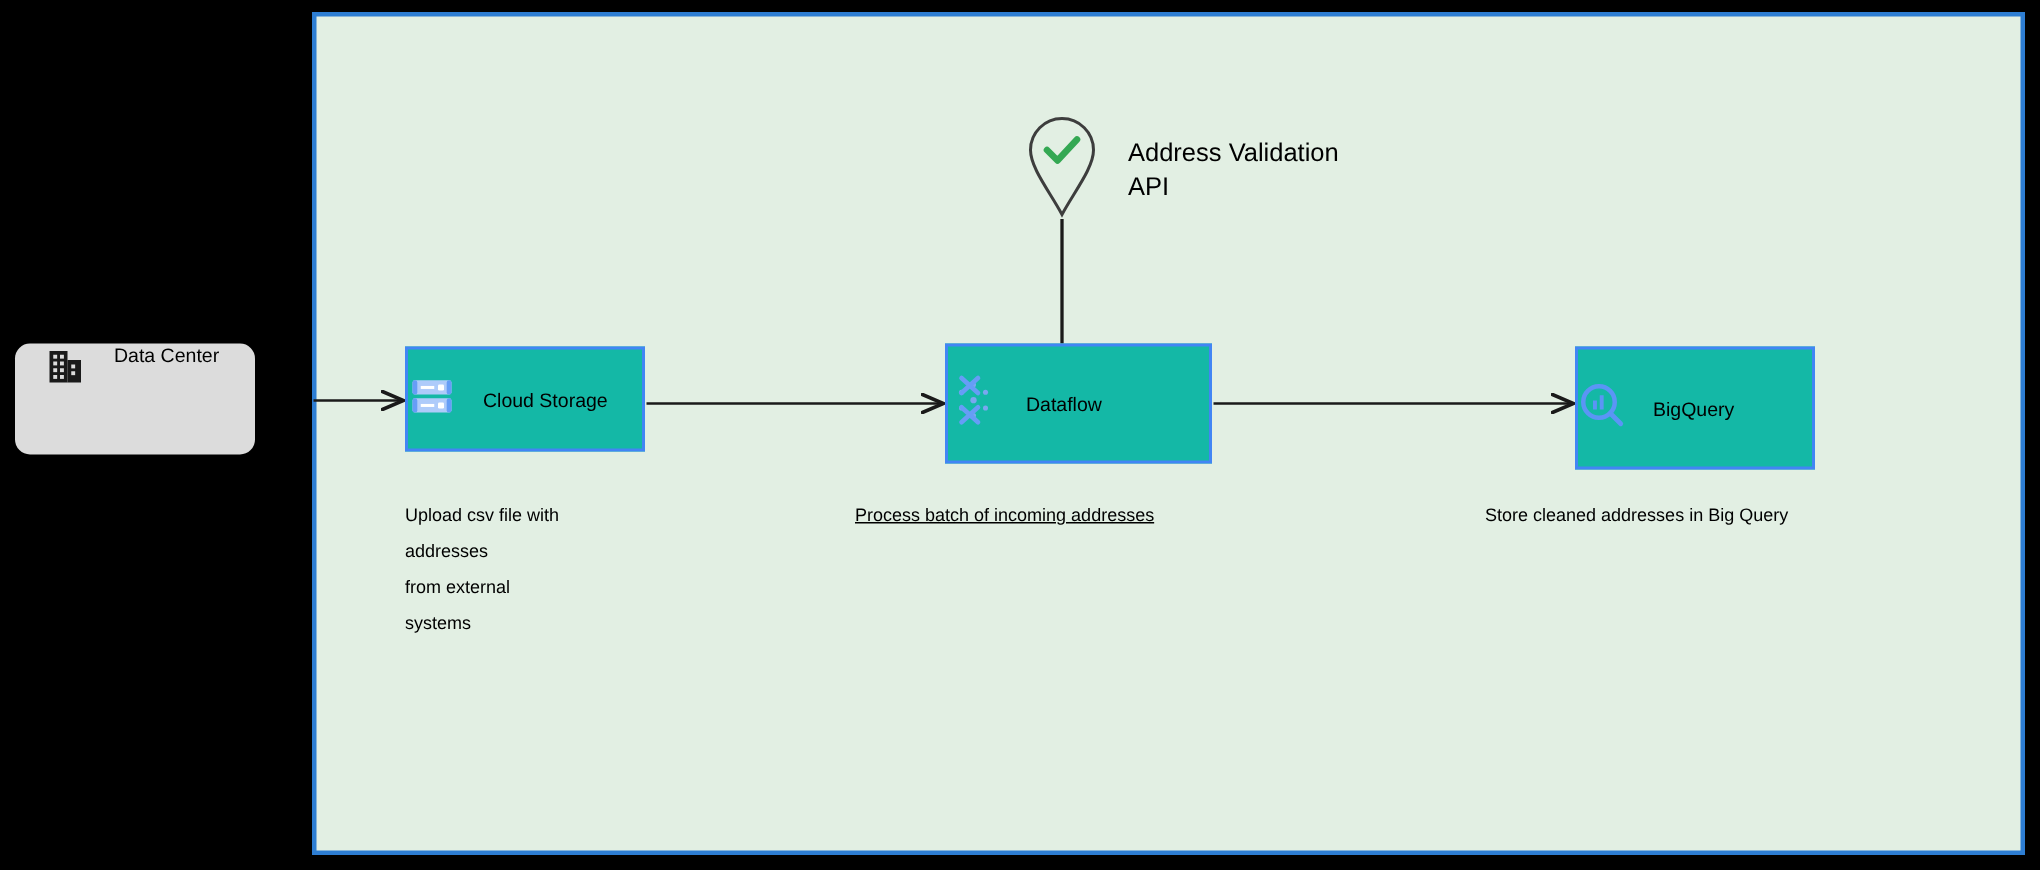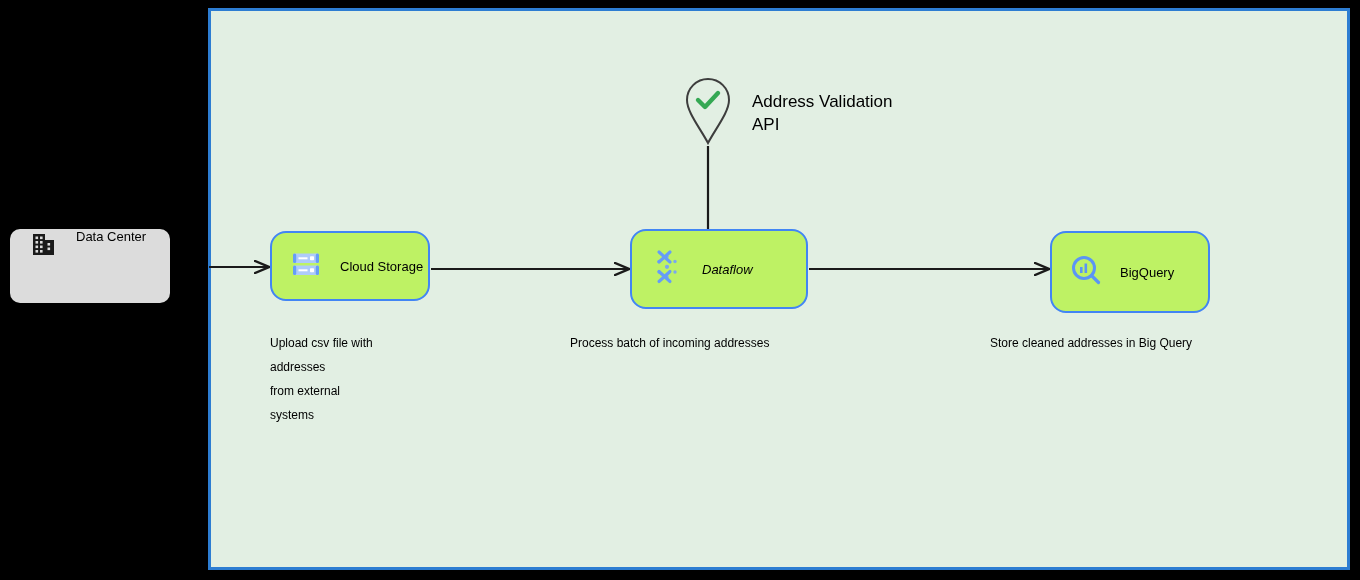--- a/index.html
+++ b/index.html
@@ -44,37 +44,36 @@
   .datacenter-label {
     font-size: 13px;
     color: #000000;
     margin-left: 18px;
     white-space: nowrap;
   }
 
   
   .svc-node {
     position: absolute;
-    background: #bef264;
+    background: #14b8a6;
     border: 2px solid #4285f4;
-    border-radius: 16px;
+    border-radius: 0;
     display: flex;
     align-items: center;
     box-sizing: border-box;
-    padding-left: 18px;
     z-index: 4;
   }
   .svc-label {
     font-size: 13px;
     color: #000000;
     margin-left: 18px;
     white-space: nowrap;
   }
   .node-storage { left: 270px; top: 231px; width: 160px; height: 70px; }
-  .node-dataflow { left: 630px; top: 229px; width: 178px; height: 80px; font-style: italic; }
+  .node-dataflow { left: 630px; top: 229px; width: 178px; height: 80px; }
   .node-bigquery { left: 1050px; top: 231px; width: 160px; height: 82px; }
 
   
   .api-node {
     position: absolute;
     left: 684px;
     top: 76px;
     display: flex;
     align-items: flex-start;
   }
@@ -90,21 +89,21 @@
   
   .caption {
     position: absolute;
     font-size: 12px;
     color: #000000;
     line-height: 24px;
     white-space: pre-line;
     z-index: 3;
   }
   .caption-storage { left: 270px; top: 331px; width: 230px; }
-  .caption-dataflow { left: 570px; top: 331px; width: 360px; }
+  .caption-dataflow { left: 570px; top: 331px; width: 360px; text-decoration: underline; }
   .caption-bigquery { left: 990px; top: 331px; width: 380px; }
 
   
   .edges {
     position: absolute;
     left: 0;
     top: 0;
     width: 1360px;
     height: 580px;
     z-index: 2;

